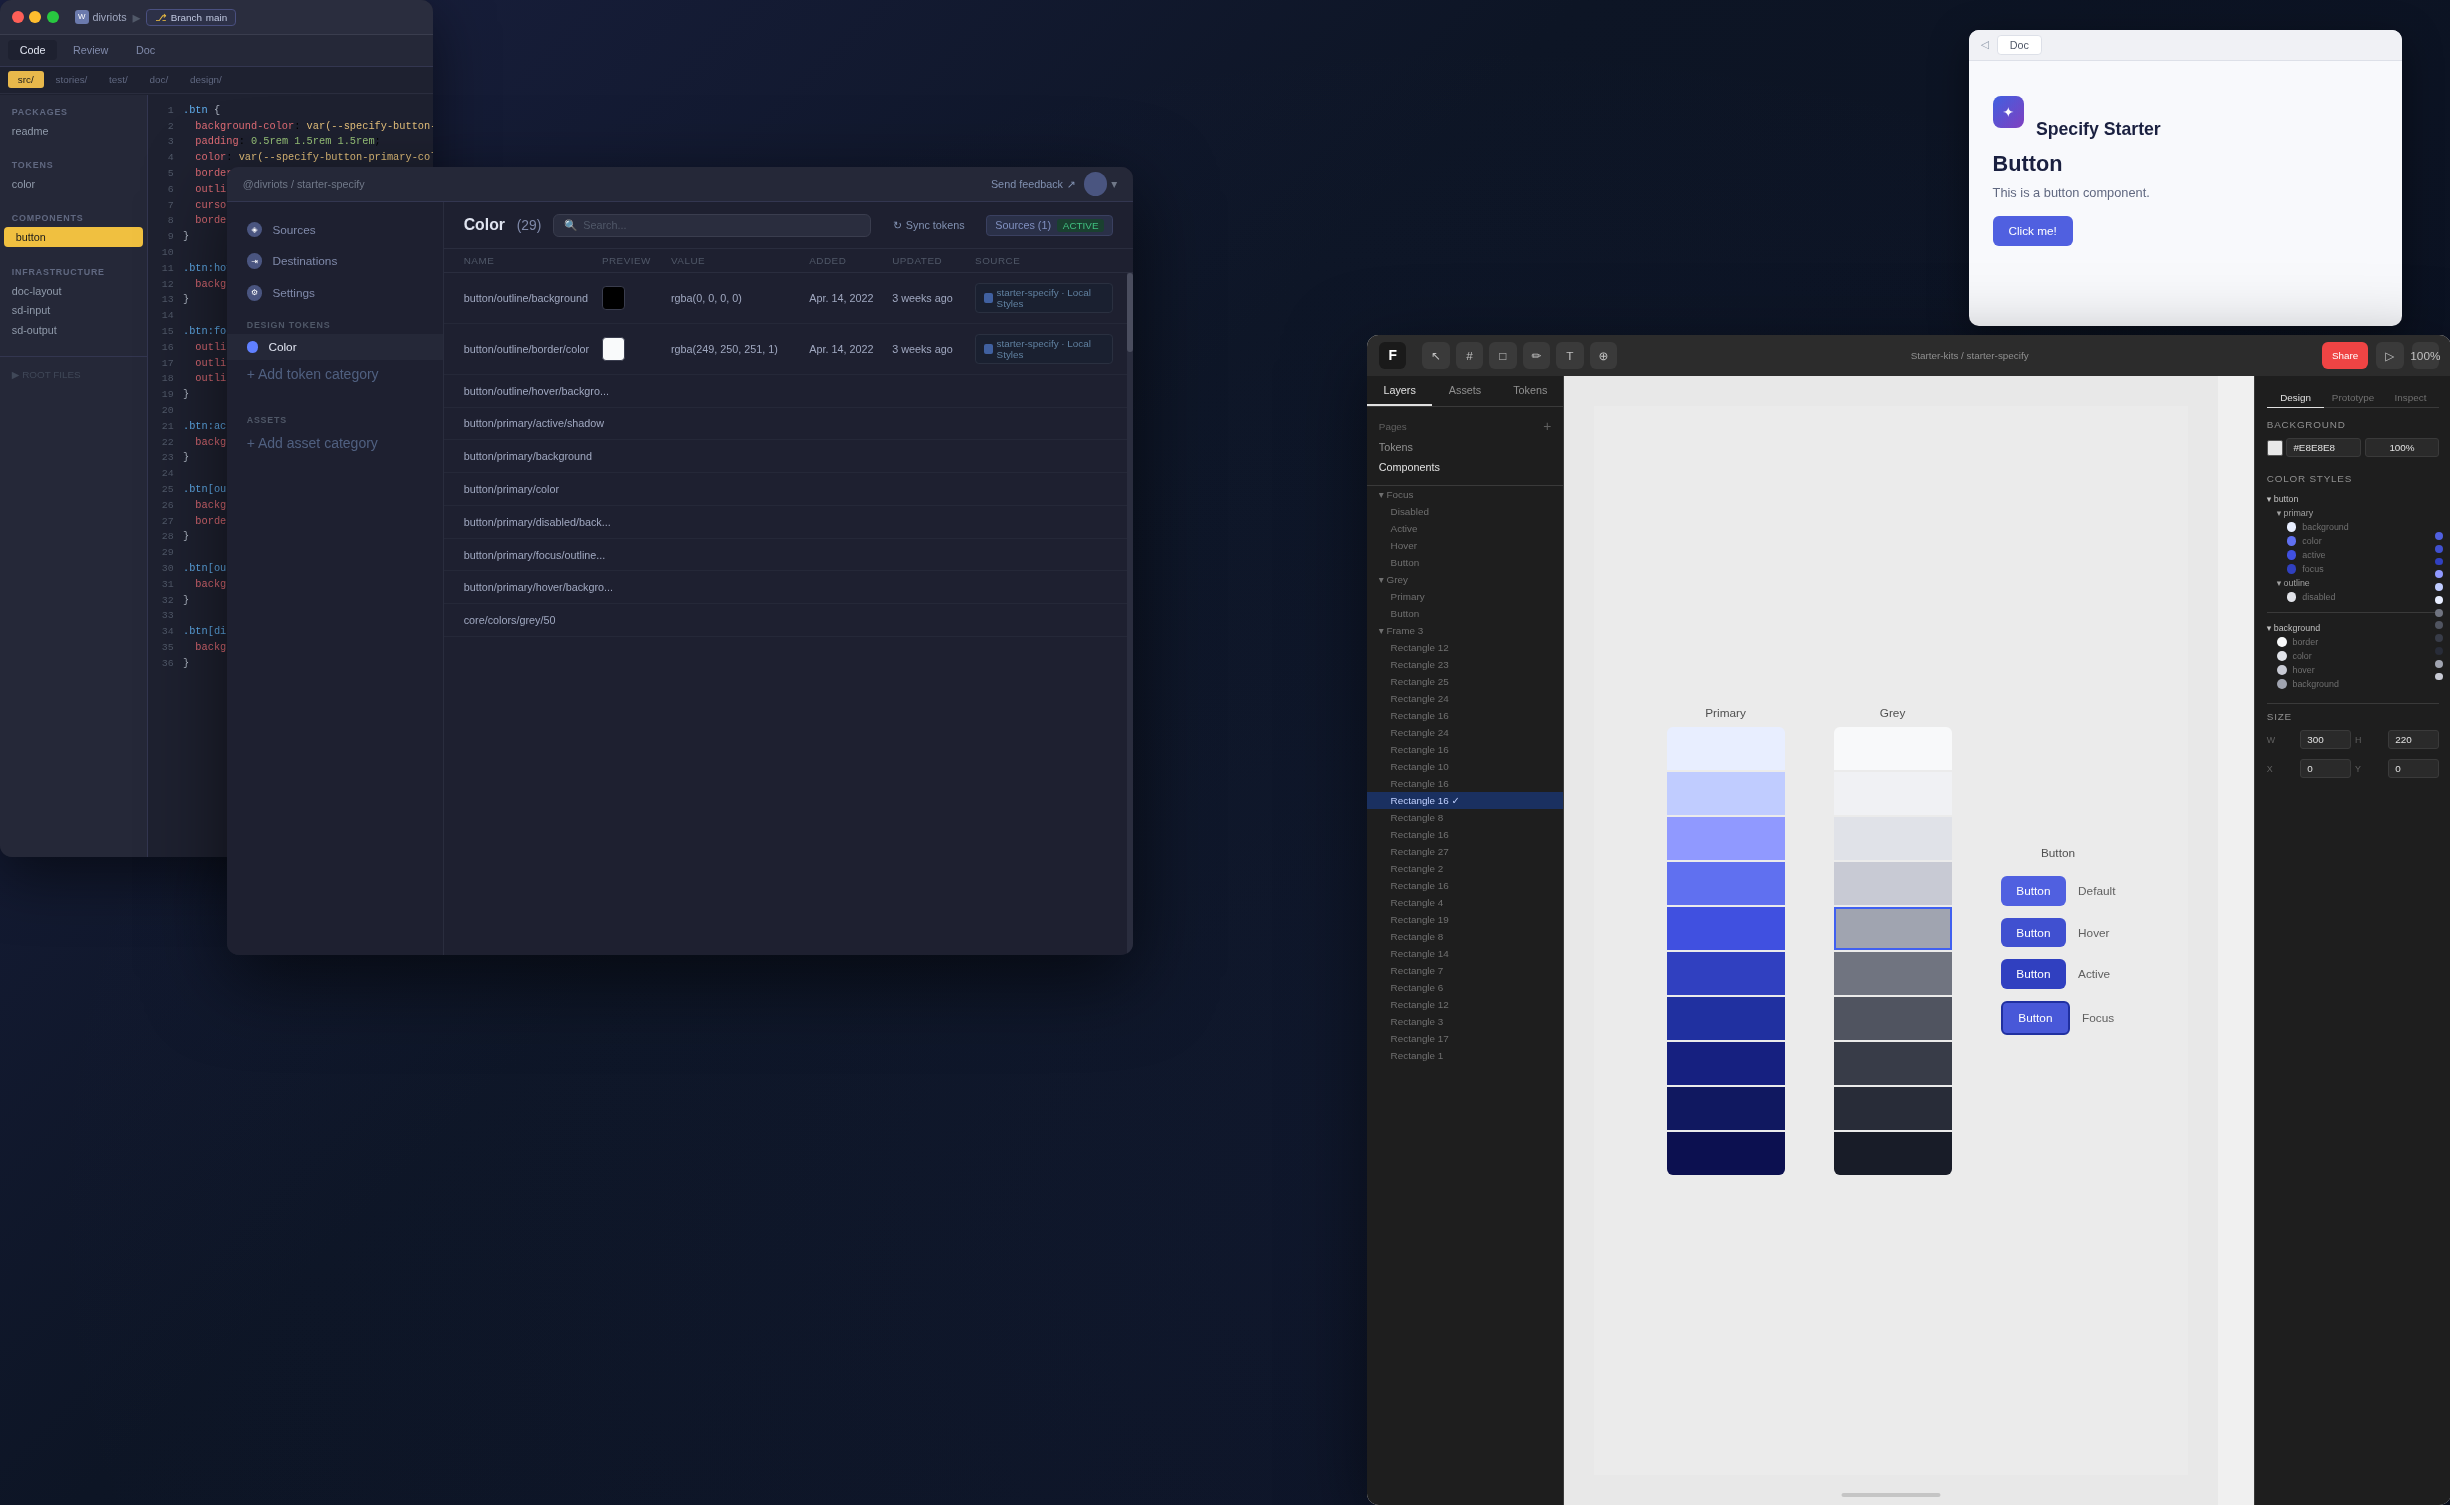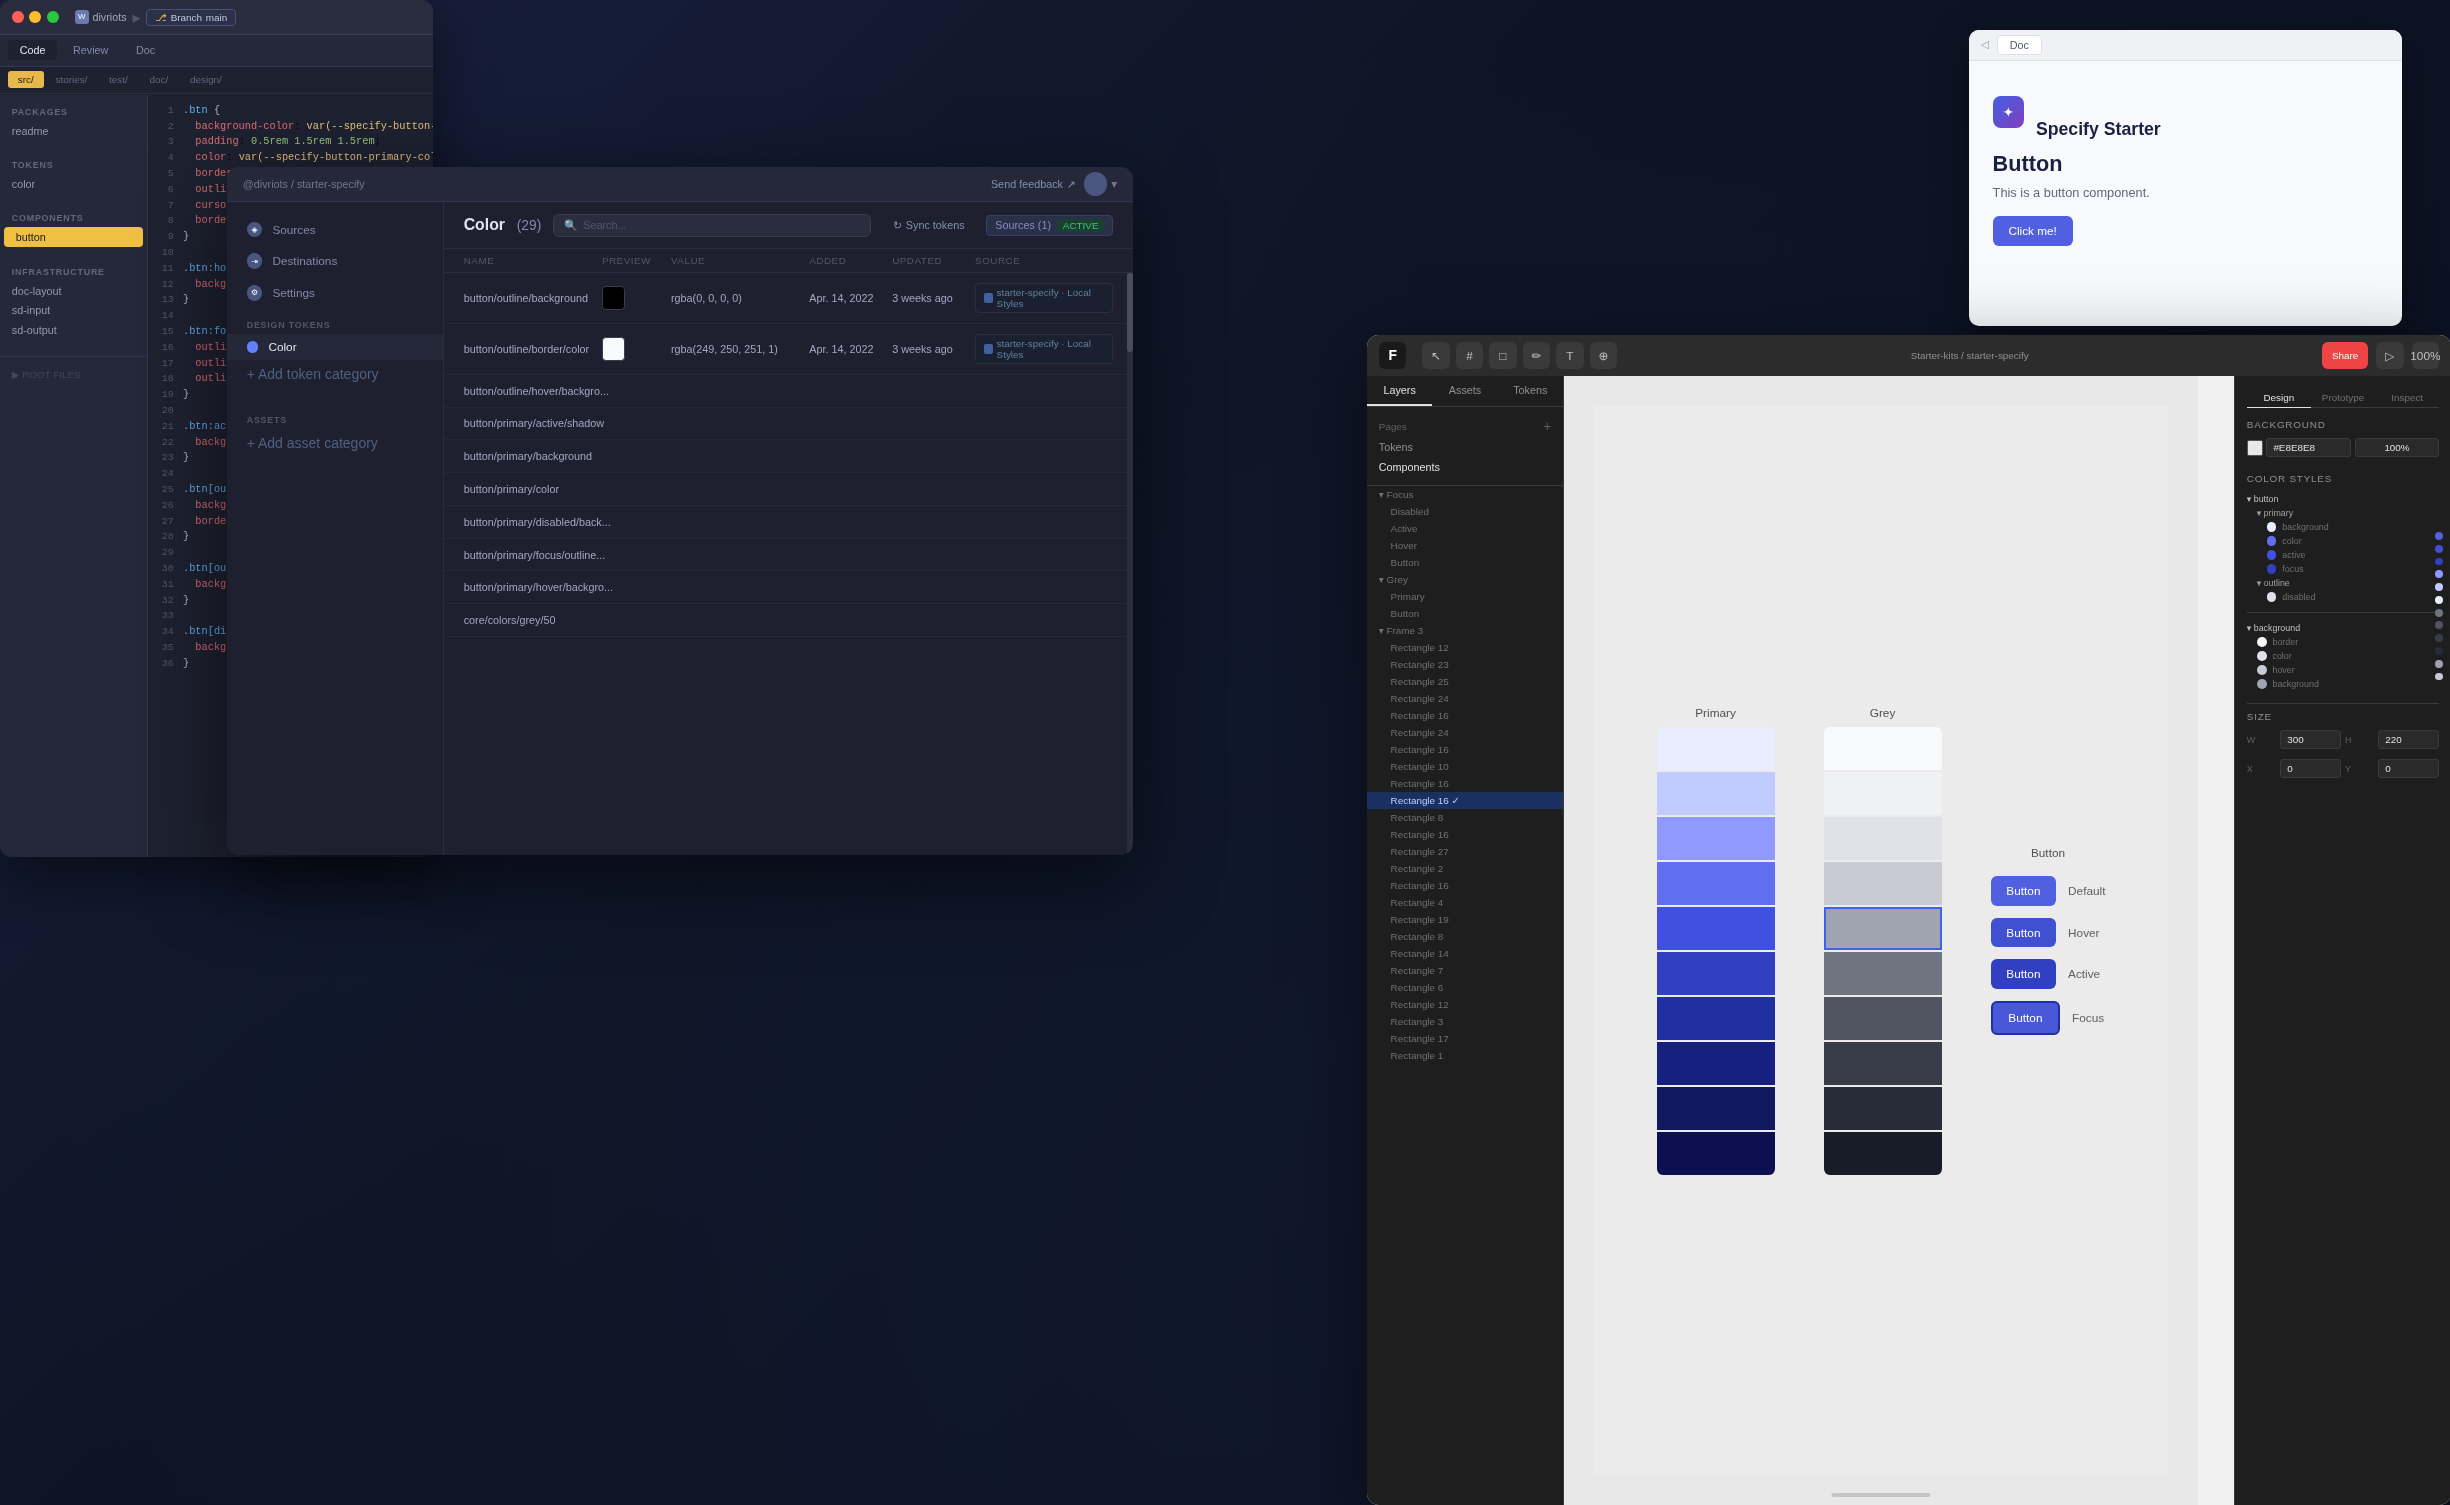--- a/index.html
+++ b/index.html
@@ -226,21 +226,21 @@
     .c-value { color: #98c379; }
     .c-var { color: #e5c07b; }
     .c-brace { color: #abb2bf; }
 
     
     .design-tokens-panel {
       position: absolute;
       left: 227px;
       top: 167px;
       width: 906px;
-      height: 688px;
+      height: 788px;
       background: #1e2030;
       border-radius: 11.8px;
       overflow: hidden;
       box-shadow: 0 23.6px 79px rgba(0,0,0,0.6);
     }
 
     .dt-titlebar {
       background: #252838;
       height: 35px;
       display: flex;
@@ -662,21 +662,21 @@
     .figma-btn-hover { background: #4050d0; color: white; }
     .figma-btn-active { background: #3040c0; color: white; }
     .figma-btn-focus { background: #4858d8; color: white; border: 2px solid #2030a0; }
 
     .figma-btn-label {
       font-size: 11.8px;
       color: #606060;
     }
 
     .figma-right-panel {
-      width: 217px;
+      width: 197px;
       background: #1e1e1e;
       border-left: 1px solid #3a3a3a;
       overflow-y: auto;
       padding: 11.8px;
       margin-left: 36px;
     }
 
     .figma-right-section {
       margin-bottom: 15.8px;
     }

